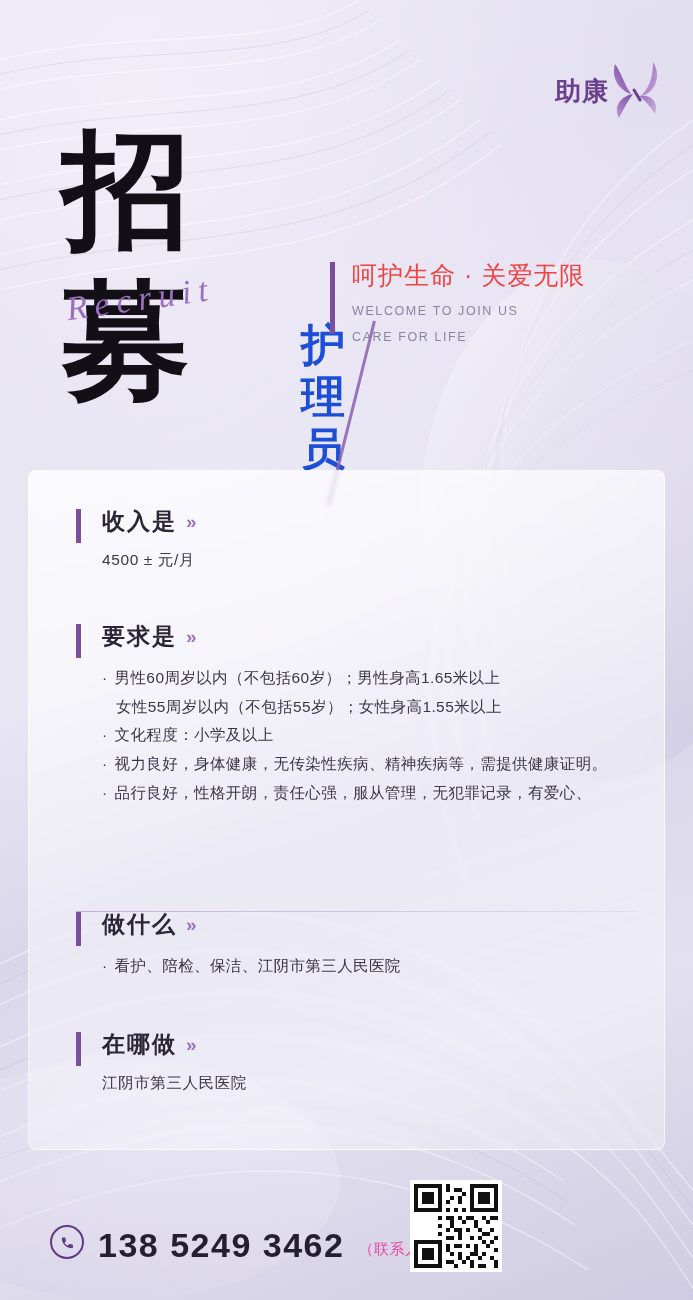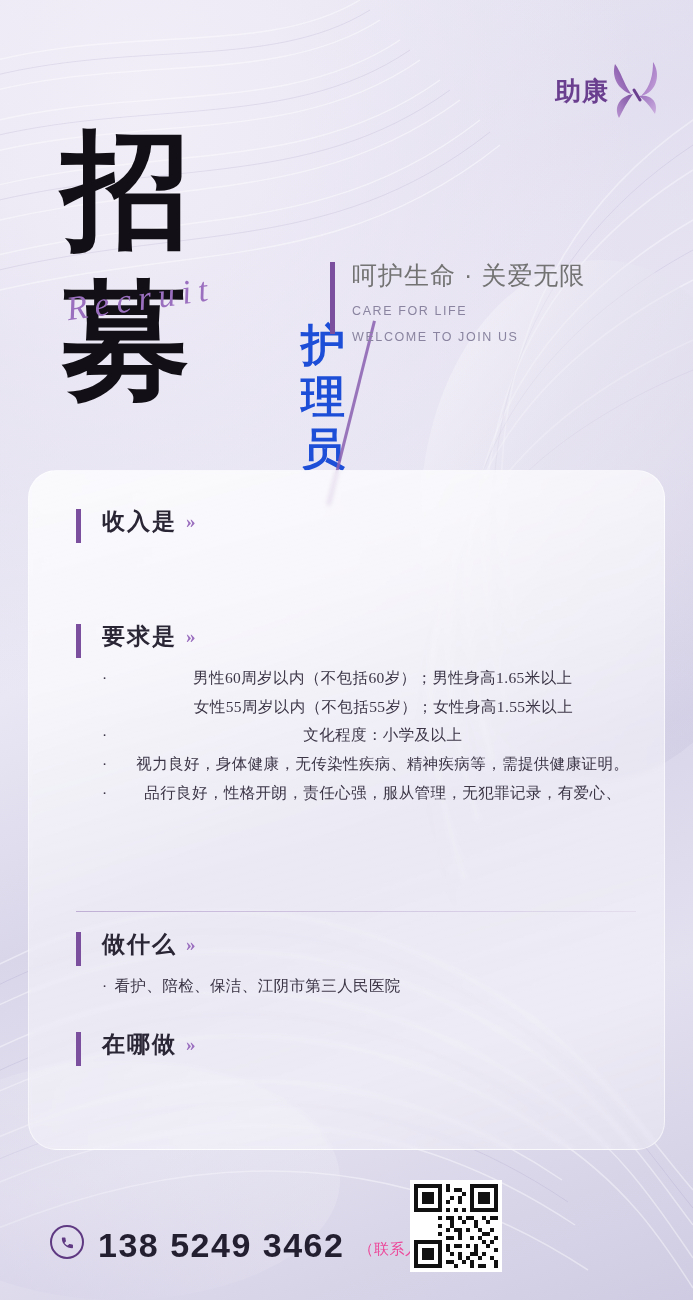--- a/index.html
+++ b/index.html
@@ -75,38 +75,37 @@
   }
 
   
   .slogan { position: absolute; left: 330px; top: 258px; padding-left: 22px; }
   .slogan-bar {
     position: absolute; left: 0; top: 4px;
     width: 5px; height: 72px;
     background: #7b4f9e;
   }
   .slogan-cn {
-    font-size: 25px; color: #737373; line-height: 1.42; letter-spacing: 1px;
+    font-size: 25px; color: #ef4444; line-height: 1.42; letter-spacing: 1px;
     font-family: "Liberation Sans", sans-serif;
   }
   .slogan-en {
     margin-top: 8px;
     font-size: 12.5px; color: #8a84a0; letter-spacing: 1.6px; line-height: 1.5;
   }
 
   
   .card {
     position: absolute;
     left: 28px; top: 470px;
     width: 637px; height: 680px;
-    border-radius: 28px;
+    border-radius: 8px;
     background: linear-gradient(165deg, rgba(255,255,255,.78) 0%, rgba(255,255,255,.52) 40%, rgba(255,255,255,.30) 100%);
     backdrop-filter: blur(2px);
     border: 1px solid rgba(255,255,255,.55);
-    font-family: Liberation Serif, serif;
   }
 
   .section { position: relative; padding-left: 26px; }
   .sec-bar {
     position: absolute; left: 0; top: 3px;
     width: 5px; height: 34px;
     background: #7b4f9e;
   }
   .sec-head {
     display: flex; align-items: center; gap: 9px;
@@ -126,23 +125,23 @@
   .bullet .txt { flex: 1; }
   .sub-line { padding-left: 14px; }
 
   .divider {
     margin: 22px 0 0 26px;
     height: 1px;
     background: linear-gradient(90deg, rgba(140,105,175,.45), rgba(140,105,175,.10));
   }
 
   .s-income { position: absolute; left: 47px; top: 35px; width: 560px; }
-  .s-req    { position: absolute; left: 47px; top: 150px; width: 575px; text-align: center; }
+  .s-req    { position: absolute; left: 47px; top: 150px; width: 575px; }
   .s-div    { position: absolute; left: 21px; top: 418px; width: 560px; }
-  .s-do     { position: absolute; left: 47px; top: 438px; width: 560px; margin-top: 20px; }
+  .s-do     { position: absolute; left: 47px; top: 438px; width: 560px; }
   .s-where  { position: absolute; left: 47px; top: 558px; width: 560px; }
 
   
   .footer { position: absolute; left: 0; bottom: 0; width: 550px; height: 150px; }
   .phone-row {
     position: absolute; left: 50px; bottom: 38px;
     display: flex; align-items: flex-end; gap: 14px;
   }
   .phone-icon {
     width: 34px; height: 34px; border-radius: 50%;
@@ -257,32 +256,35 @@
   <div class="zhao">招</div>
   <div class="mu">募</div>
   <div class="recruit-script">Recruit</div>
   <div class="vertical-role">护理员</div>
   <div class="slash"></div>
 </div>
 
 <div class="slogan">
   <div class="slogan-bar"></div>
   <div class="slogan-cn">呵护生命 · 关爱无限</div>
+  <div class="slogan-en">WELCOME TO JOIN US</div>
   <div class="slogan-en">CARE FOR LIFE</div>
-  <div class="slogan-en">WELCOME TO JOIN US</div>
 </div>
 
 <div class="card">
 
   <div class="section s-income">
     <div class="sec-bar"></div>
     <div class="sec-head">
       <span>收入是</span>
       <span class="chev">»</span>
     </div>
+    <div class="sec-body">
+      <div class="plain">4500 ± 元/月</div>
+    </div>
   </div>
 
   <div class="section s-req">
     <div class="sec-bar"></div>
     <div class="sec-head">
       <span>要求是</span>
       <span class="chev">»</span>
     </div>
     <div class="sec-body">
       <div class="bullet">
@@ -321,20 +323,23 @@
         <span class="txt">看护、陪检、保洁、江阴市第三人民医院</span>
       </div>
     </div>
   </div>
 
   <div class="section s-where">
     <div class="sec-bar"></div>
     <div class="sec-head">
       <span>在哪做</span>
       <span class="chev">»</span>
+    </div>
+    <div class="sec-body">
+      <div class="plain">江阴市第三人民医院</div>
     </div>
   </div>
 </div>
 
 <div class="footer">
   <div class="phone-row">
     <div class="phone-icon">
       <svg width="17" height="17" viewBox="0 0 24 24" fill="#5f3a82">
         <path d="M6.6 10.8c1.2 2.4 3.2 4.4 5.6 5.6l2-2c.3-.3.7-.4 1-.2 1.1.4 2.3.6 3.5.6.6 0 1 .4 1 1V19c0 .6-.4 1-1 1C10.2 20 4 13.8 4 6c0-.6.4-1 1-1h3.2c.6 0 1 .4 1 1 0 1.2.2 2.4.6 3.5.1.4 0 .8-.2 1.1l-2 2.2z"></path>
       </svg>

